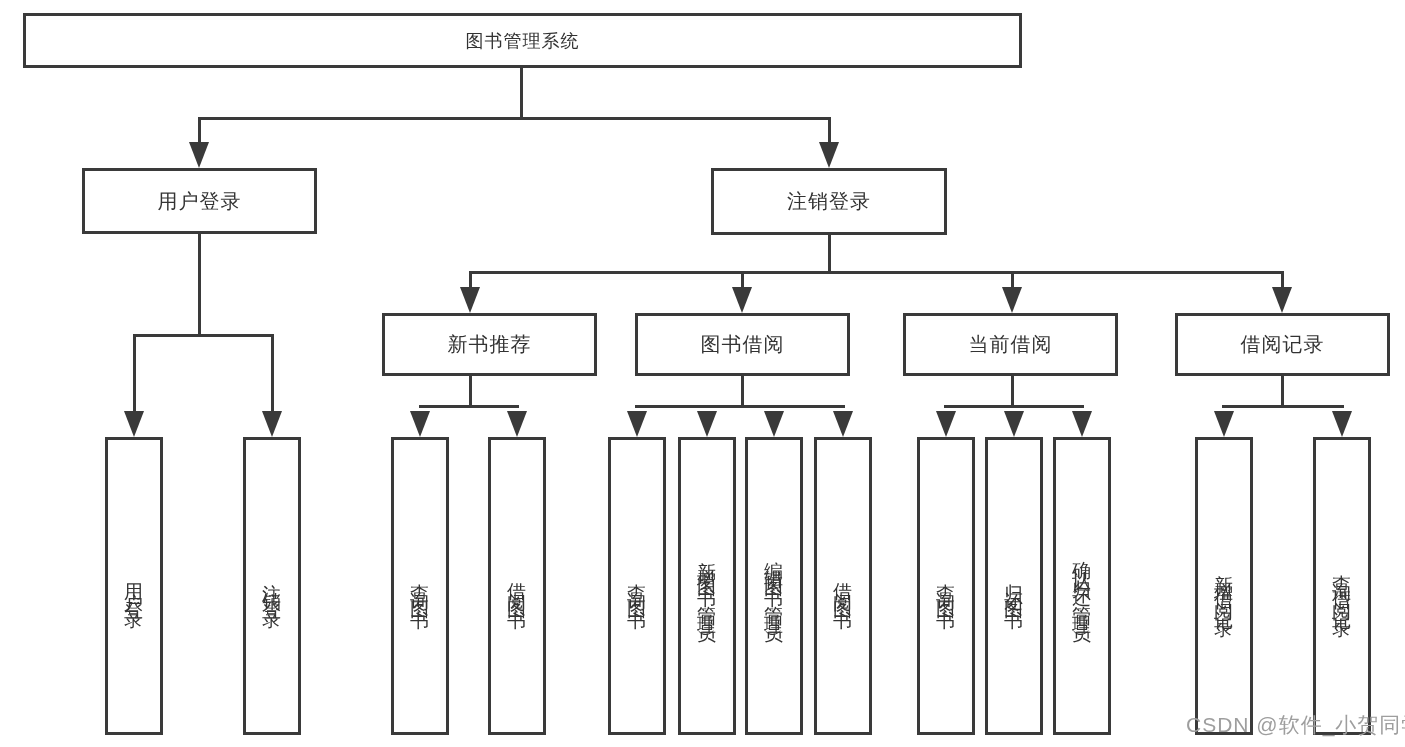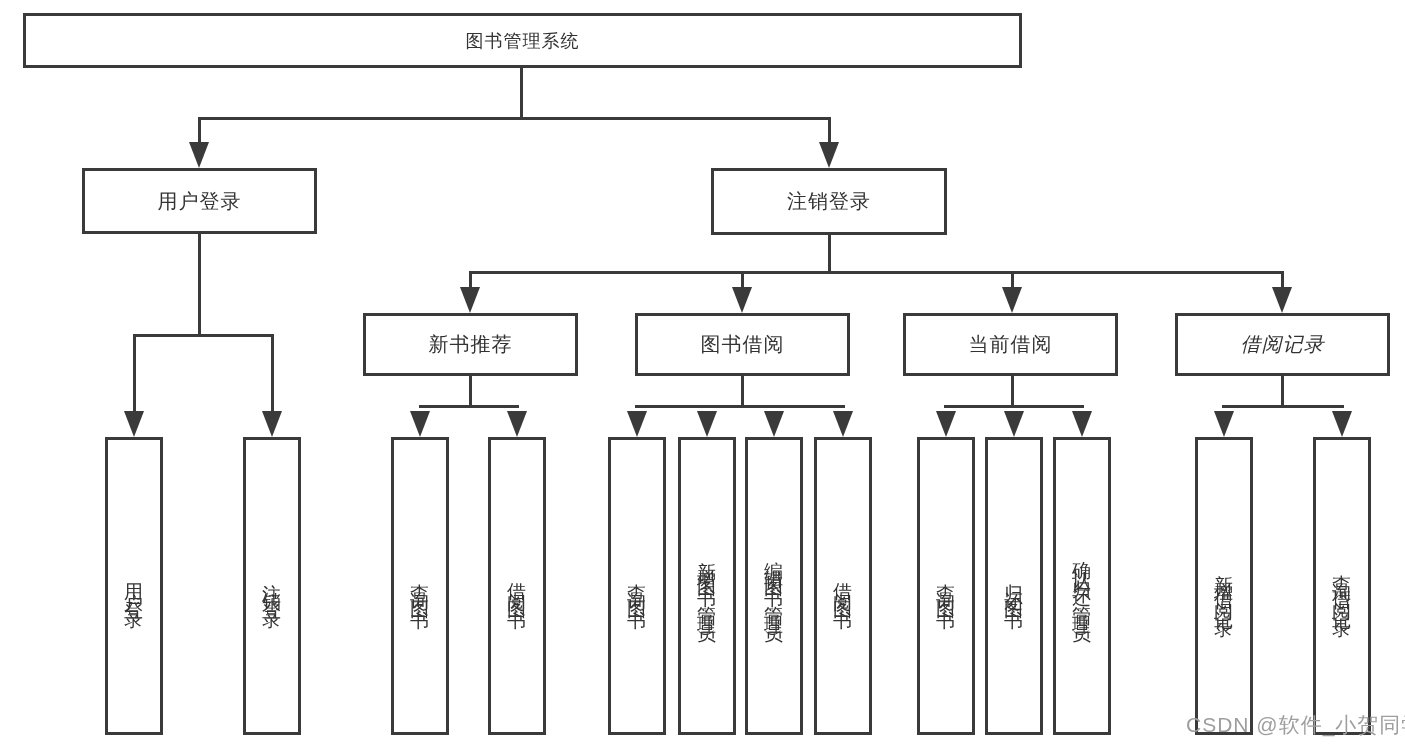--- a/index.html
+++ b/index.html
@@ -76,30 +76,30 @@
     <span class="lbl">图书管理系统</span>
   </div>
 
   <div class="box" style="left:82px; top:168px; width:235px; height:66px;">
     <span class="lbl">用户登录</span>
   </div>
   <div class="box" style="left:711px; top:168px; width:236px; height:67px;">
     <span class="lbl">注销登录</span>
   </div>
 
-  <div class="box" style="left:363px; top:313px; width:215px; height:63px;">
+  <div class="box" style="left:382px; top:313px; width:215px; height:63px;">
     <span class="lbl">新书推荐</span>
   </div>
   <div class="box" style="left:635px; top:313px; width:215px; height:63px;justify-content:center;">
     <span class="lbl">图书借阅</span>
   </div>
   <div class="box" style="left:903px; top:313px; width:215px; height:63px;">
     <span class="lbl">当前借阅</span>
   </div>
-  <div class="box" style="left:1175px; top:313px; width:215px; height:63px;font-style:italic;">
+  <div class="box" style="left:1175px; top:313px; width:215px; height:63px;">
     <span class="lbl">借阅记录</span>
   </div>
 
   <div class="box leaf" style="left:105px; top:437px; width:58px; height:298px;">
     <span class="lbl">用户登录</span>
   </div>
   <div class="box leaf" style="left:243px; top:437px; width:58px; height:298px;">
     <span class="lbl">注销登录</span>
   </div>
 

